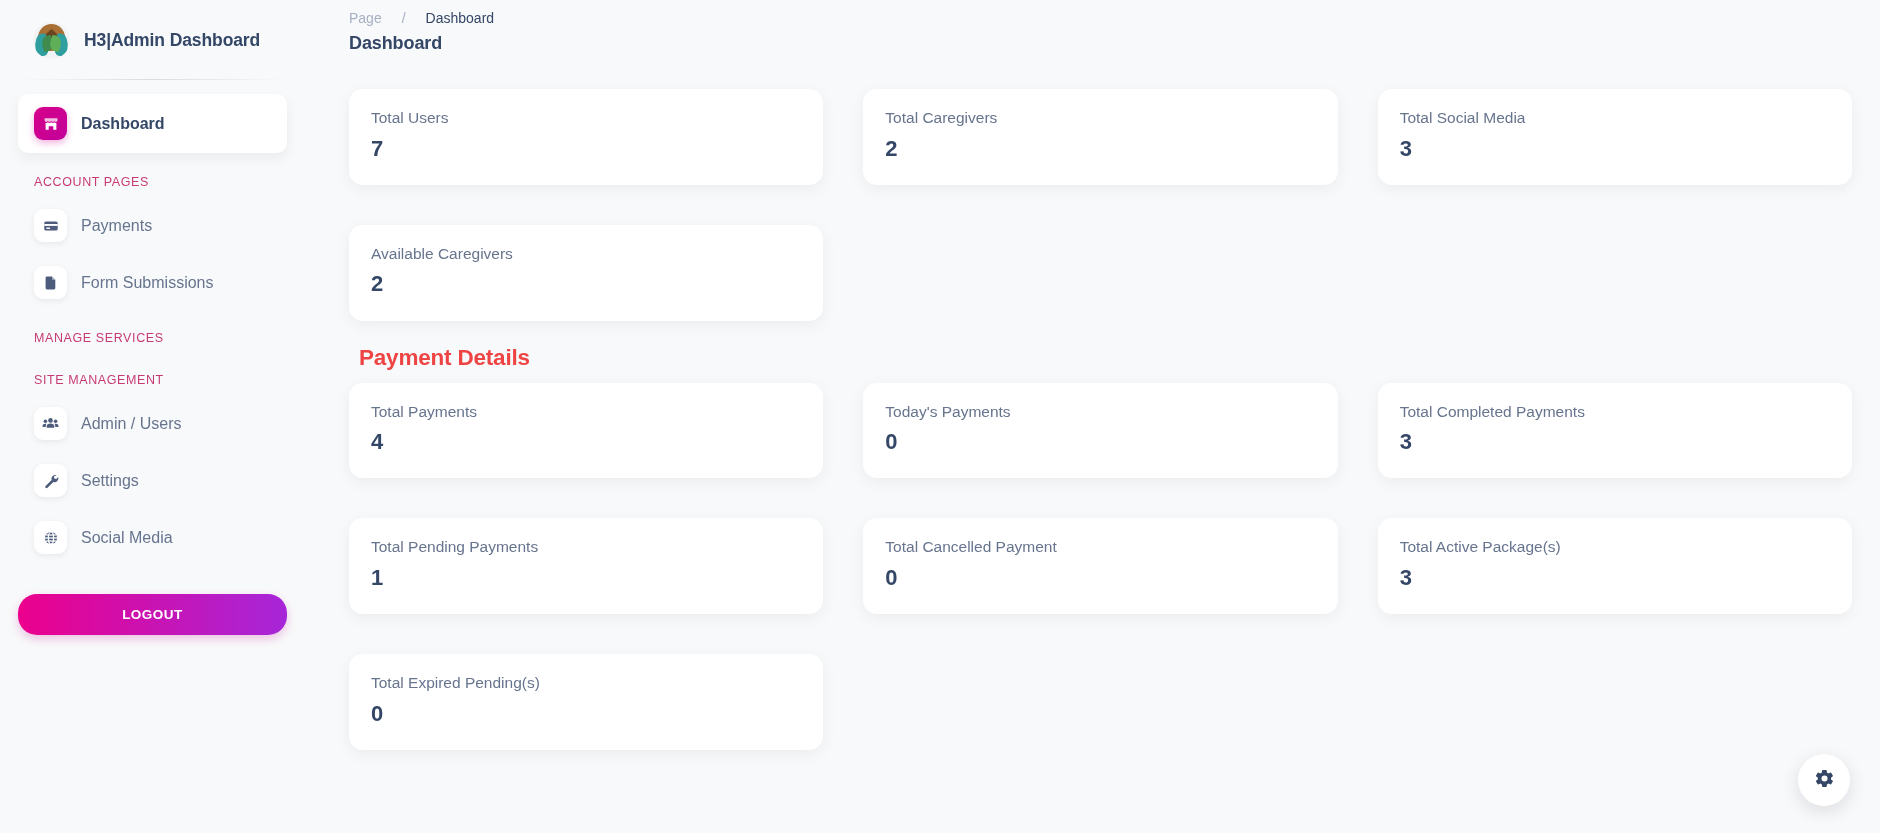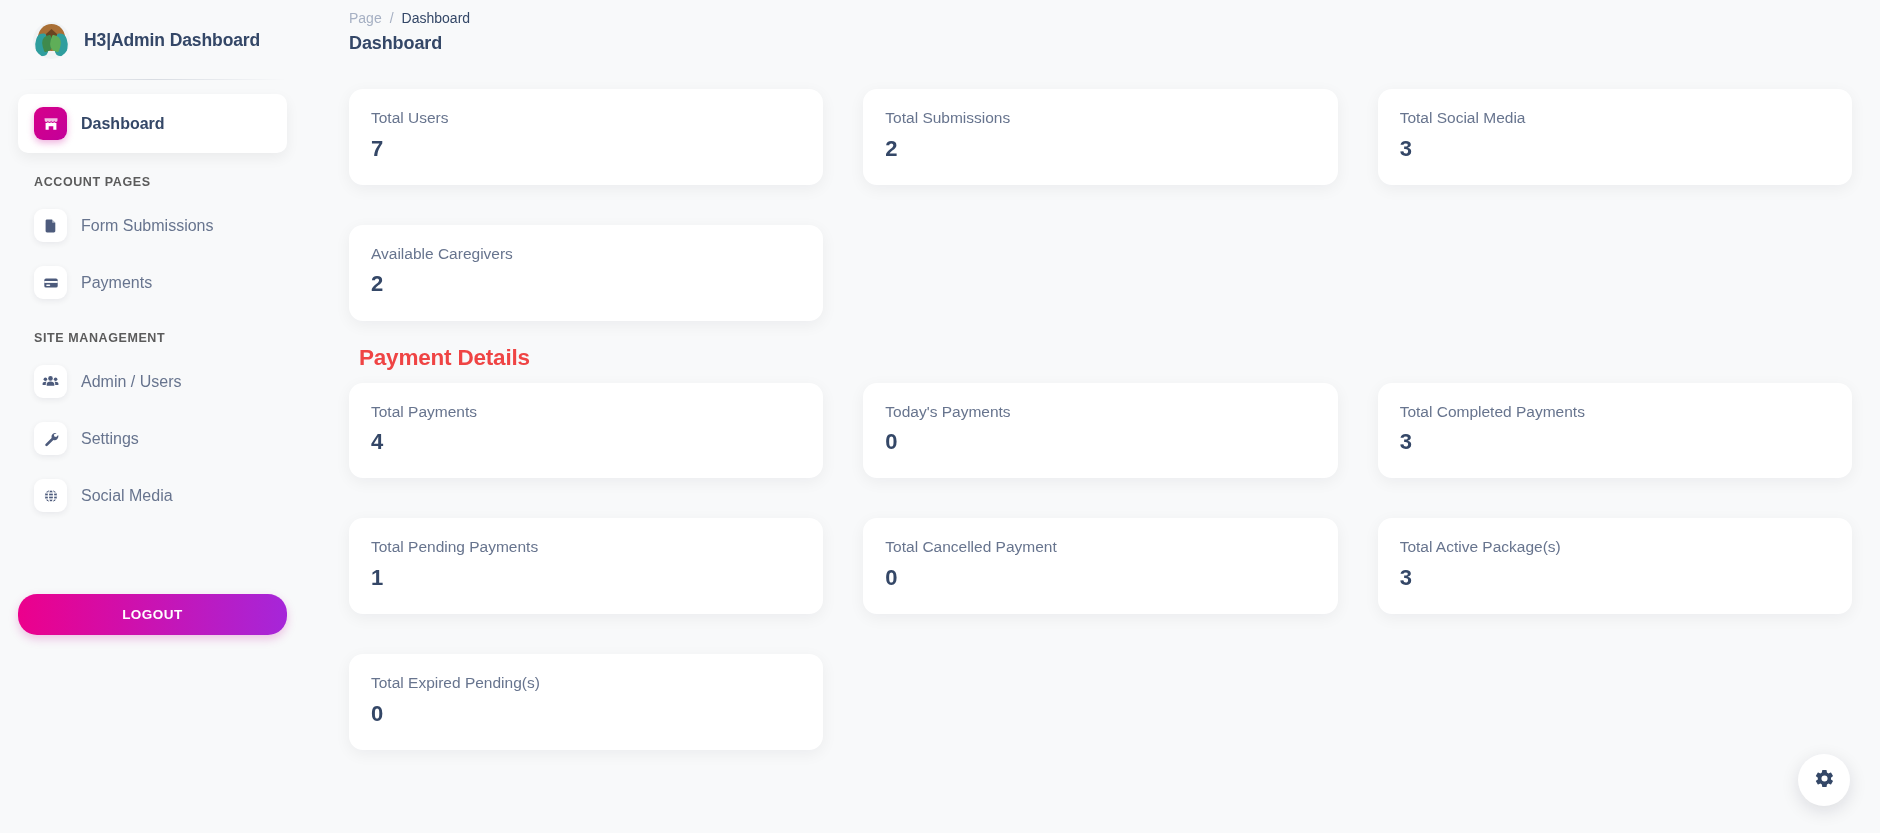--- a/index.html
+++ b/index.html
@@ -154,23 +154,23 @@
     justify-content: center;
   }
   .nav-icon svg { display: block; }
   .nav-item.active .nav-icon {
     background: linear-gradient(135deg, #d6008a 0%, #c3009a 100%);
     box-shadow: 0 3px 7px rgba(203,0,150,0.3);
   }
 
   .nav-section {
     font-size: 12.5px;
-    font-weight: 700;
+    font-weight: 400;
     letter-spacing: 0.6px;
-    color: #404040;
+    color: #be185d;
     text-transform: uppercase;
     padding: 18px 16px 10px 16px;
     opacity: 0.85;
   }
 
   .sidebar-spacer { flex: 1 1 auto; }
 
   .logout-btn {
     display: block;
     width: 100%;
@@ -195,21 +195,21 @@
     flex: 1 1 auto;
     height: 833px;
     overflow: hidden;
     padding: 0 16px 0 44px;
     position: relative;
   }
 
   .breadcrumb {
     display: flex;
     align-items: center;
-    gap: 8px;
+    gap: 20px;
     font-size: 14px;
     padding-top: 10px;
   }
   .crumb-muted { color: #a6b0c3; }
   .crumb-sep { color: #a6b0c3; }
   .crumb-current { color: #344767; }
 
   .page-title {
     font-size: 18px;
     font-weight: 700;
@@ -311,41 +311,42 @@
           </a>
         </li>
       </ul>
 
       <div class="nav-section">ACCOUNT PAGES</div>
       <ul class="nav-list">
         <li>
           <a class="nav-item">
             <span class="nav-icon">
               <svg width="16" height="16" viewBox="0 0 16 16" fill="#4d5b7c">
-                <path d="M4 1.4h5l3.3 3.3v8.4c0 .8-.6 1.4-1.4 1.4H4c-.8 0-1.4-.6-1.4-1.4V2.8c0-.8.6-1.4 1.4-1.4z"></path>
-                <path d="M9.2 1.6v3.2h3.1z" fill="#ffffff" opacity=".55"></path>
-              </svg>
-            </span>
-            <span>Form Submissions</span>
-          </a>
-        </li>
-        <li>
-          <a class="nav-item">
-            <span class="nav-icon">
-              <svg width="16" height="16" viewBox="0 0 16 16" fill="#4d5b7c">
                 <rect x="1.3" y="3.4" width="13.4" height="9.2" rx="1.7"></rect>
                 <rect x="1.3" y="6" width="13.4" height="1.9" fill="#ffffff"></rect>
                 <rect x="3.2" y="9.4" width="4" height="1.6" rx=".7" fill="#ffffff"></rect>
               </svg>
             </span>
             <span>Payments</span>
           </a>
         </li>
+        <li>
+          <a class="nav-item">
+            <span class="nav-icon">
+              <svg width="16" height="16" viewBox="0 0 16 16" fill="#4d5b7c">
+                <path d="M4 1.4h5l3.3 3.3v8.4c0 .8-.6 1.4-1.4 1.4H4c-.8 0-1.4-.6-1.4-1.4V2.8c0-.8.6-1.4 1.4-1.4z"></path>
+                <path d="M9.2 1.6v3.2h3.1z" fill="#ffffff" opacity=".55"></path>
+              </svg>
+            </span>
+            <span>Form Submissions</span>
+          </a>
+        </li>
       </ul>
 
+      <div class="nav-section">MANAGE SERVICES</div>
 
       <div class="nav-section">SITE MANAGEMENT</div>
       <ul class="nav-list">
         <li>
           <a class="nav-item">
             <span class="nav-icon">
               <svg width="17" height="17" viewBox="0 0 17 17" fill="#4d5b7c">
                 <circle cx="8.5" cy="5.4" r="2.3"></circle>
                 <circle cx="3.4" cy="6.3" r="1.8"></circle>
                 <circle cx="13.6" cy="6.3" r="1.8"></circle>
@@ -398,21 +399,21 @@
     </div>
 
     <h1 class="page-title">Dashboard</h1>
 
     <section class="cards-grid">
       <div class="stat-card">
         <div class="stat-label">Total Users</div>
         <div class="stat-value">7</div>
       </div>
       <div class="stat-card">
-        <div class="stat-label">Total Submissions</div>
+        <div class="stat-label">Total Caregivers</div>
         <div class="stat-value">2</div>
       </div>
       <div class="stat-card">
         <div class="stat-label">Total Social Media</div>
         <div class="stat-value">3</div>
       </div>
       <div class="stat-card">
         <div class="stat-label">Available Caregivers</div>
         <div class="stat-value">2</div>
       </div>

